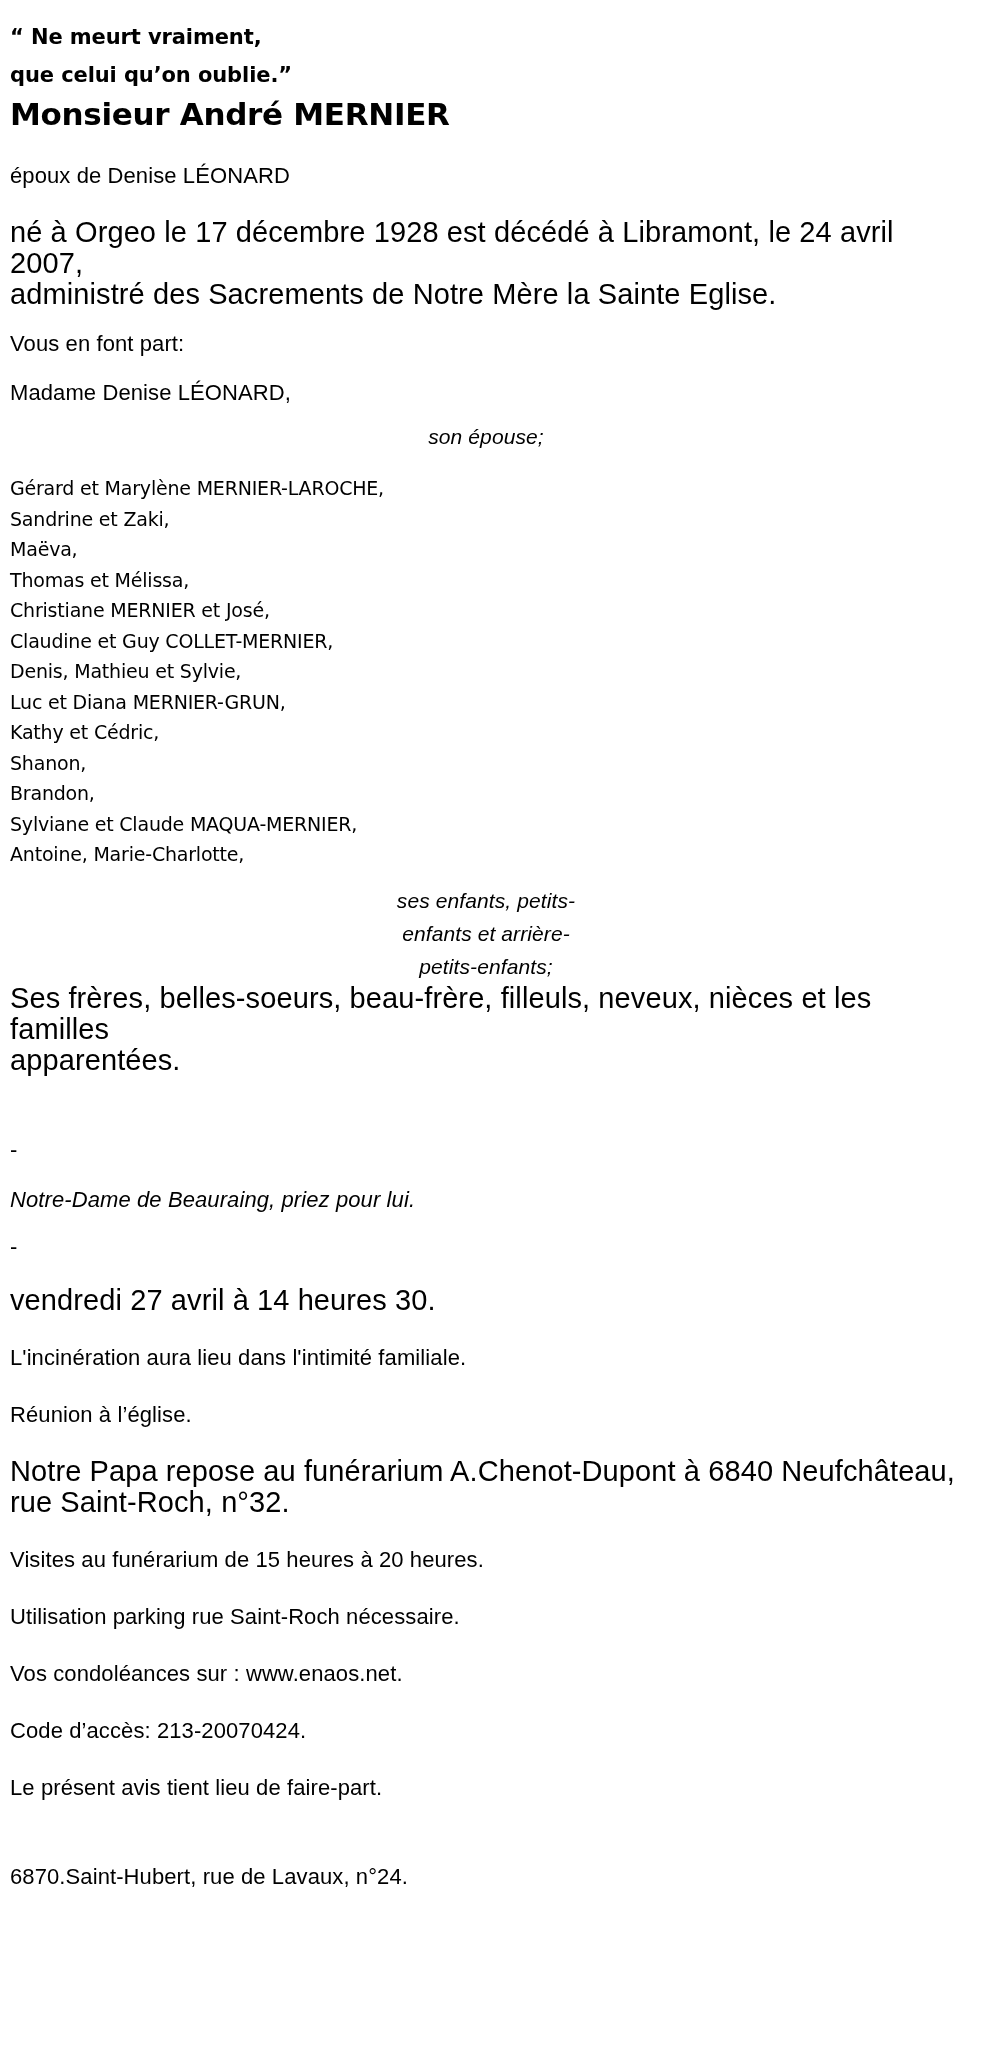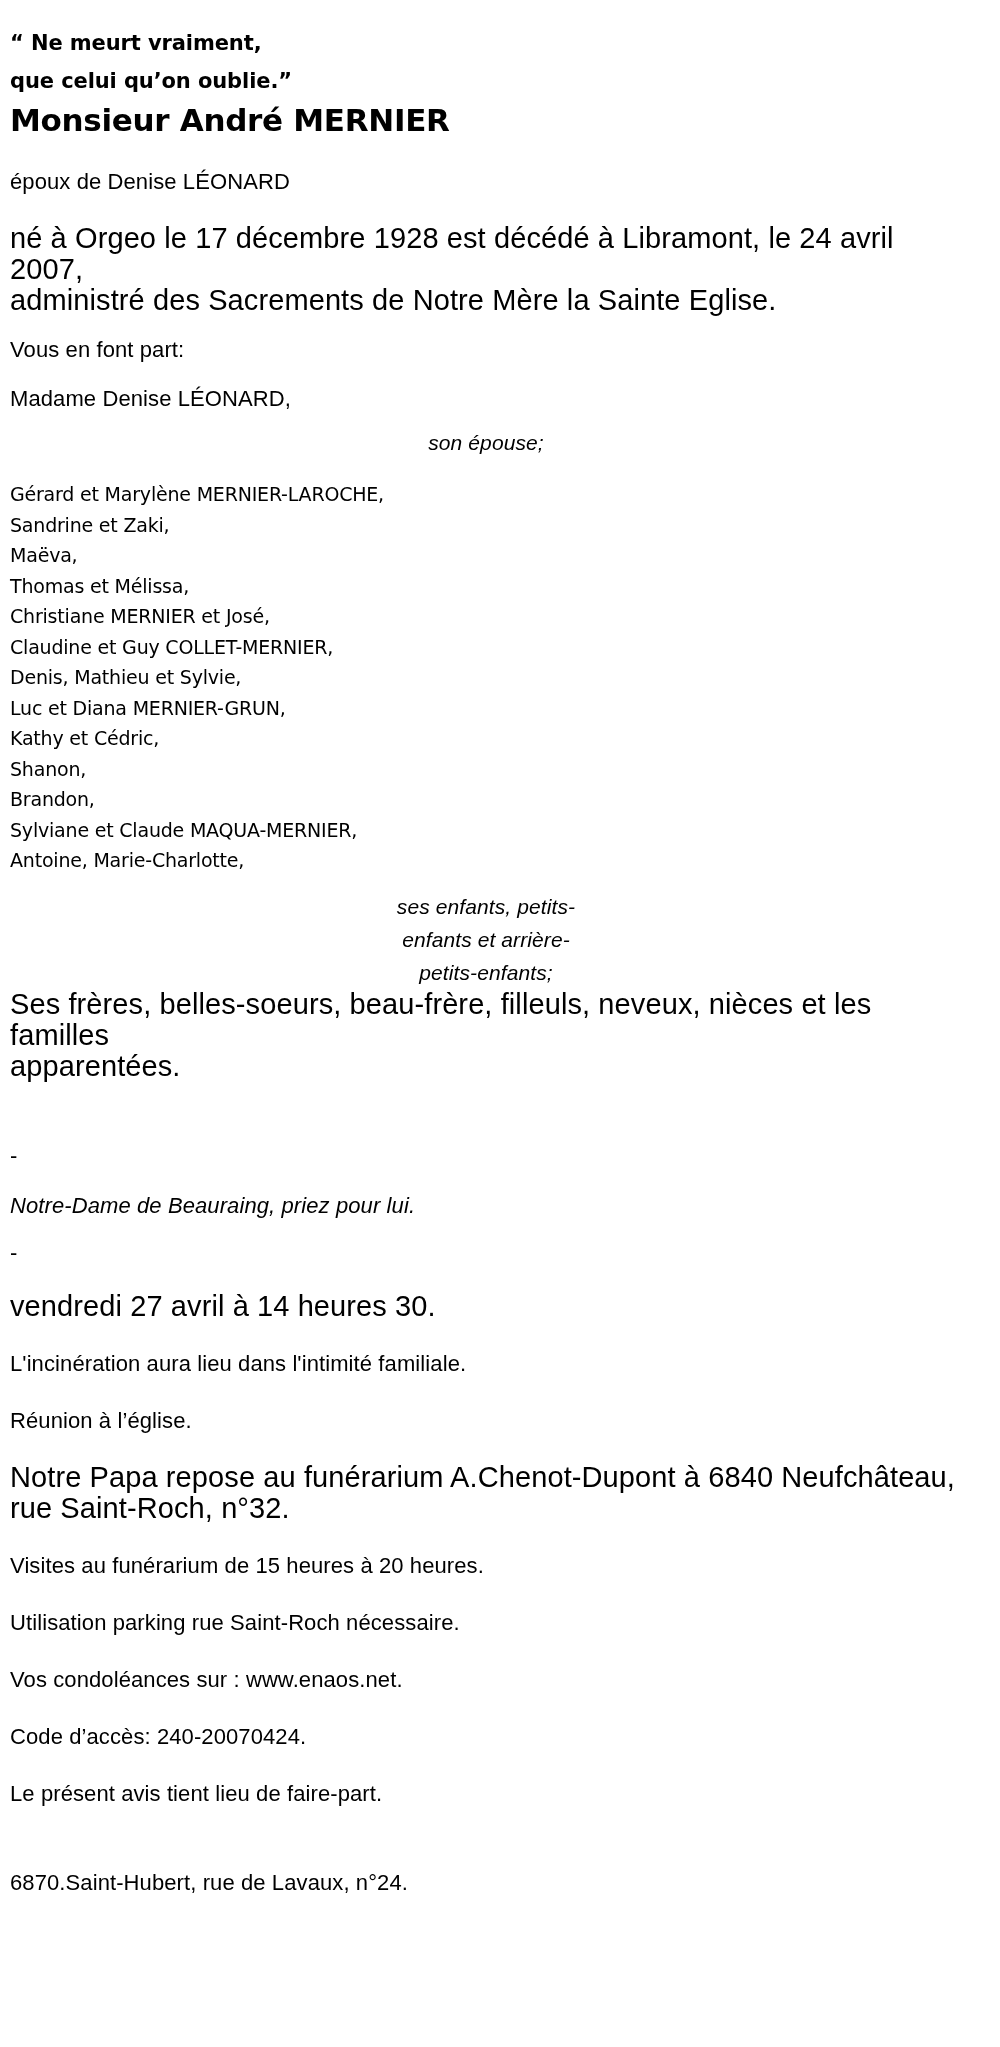--- a/index.html
+++ b/index.html
@@ -11,21 +11,21 @@
     width: 1000px;
     min-height: 2047px;
     font-family: "Liberation Sans Narrow", "Liberation Sans", sans-serif;
     color: #000000;
     -webkit-font-smoothing: antialiased;
   }
   .page {
     width: 972px;
     min-height: 2047px;
     box-sizing: border-box;
-    padding: 16px 8px 0 10px;
+    padding: 10px 8px 0 10px;
     position: relative;
   }
 
   
   .quote {
     font-family: "DejaVu Sans", sans-serif;
     font-weight: bold;
     font-size: 21px;
     line-height: 38px;
     letter-spacing: -0.1px;
@@ -177,19 +177,19 @@
     <div>Notre Papa repose au funérarium A.Chenot-Dupont à 6840 Neufchâteau,</div>
     <div>rue Saint-Roch, n°32.</div>
   </div>
 
   <div class="body-line">Visites au funérarium de 15 heures à 20 heures.</div>
 
   <div class="body-line">Utilisation parking rue Saint-Roch nécessaire.</div>
 
   <div class="body-line">Vos condoléances sur : www.enaos.net.</div>
 
-  <div class="body-line">Code d’accès: 240-20070424.</div>
+  <div class="body-line">Code d’accès: 213-20070424.</div>
 
   <div class="body-line">Le présent avis tient lieu de faire-part.</div>
 
   <div class="closing-address">6870.Saint-Hubert, rue de Lavaux, n°24.</div>
 
 </div>
 
 </body></html>

